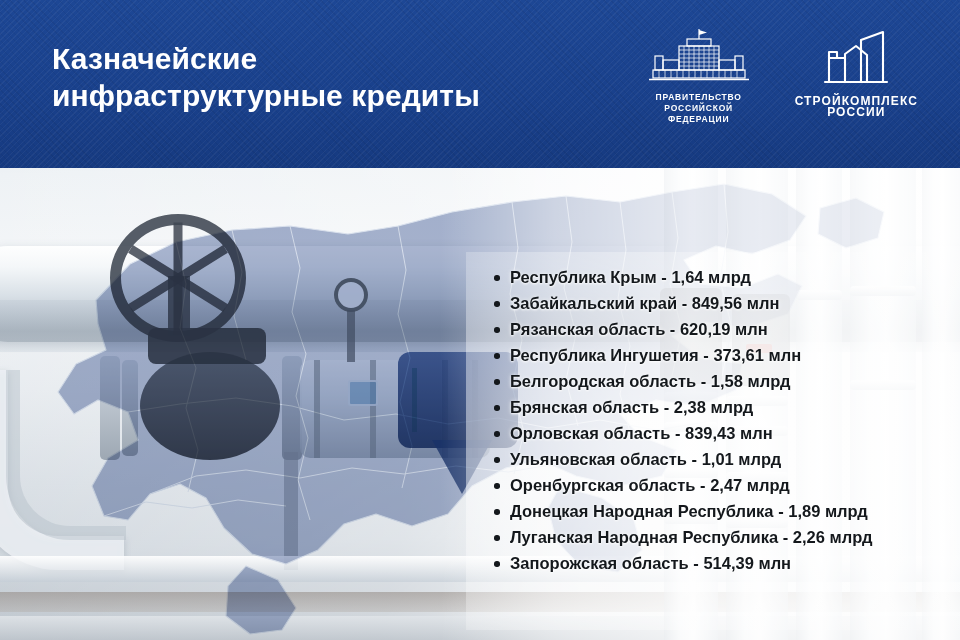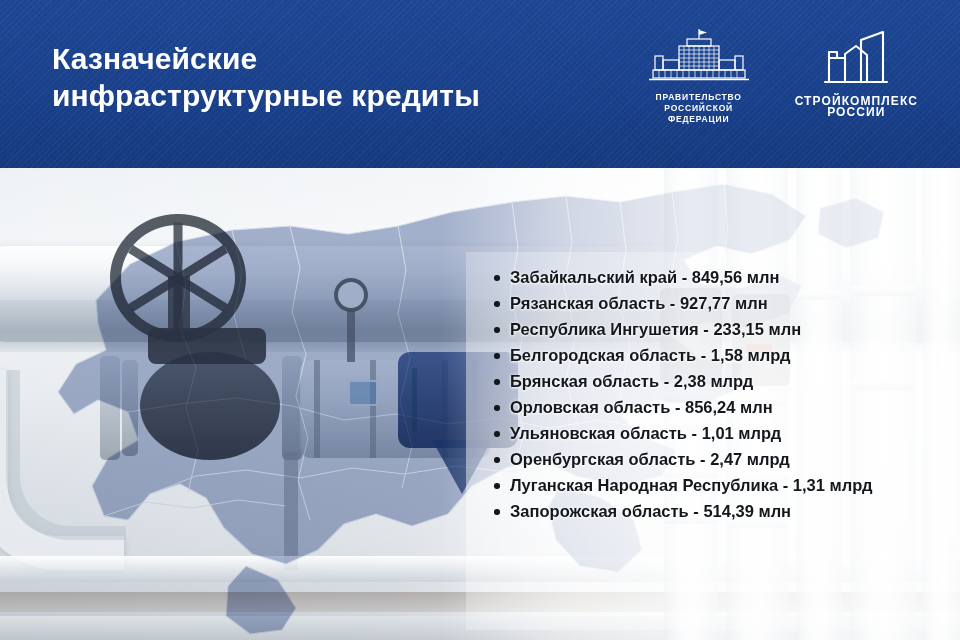--- a/index.html
+++ b/index.html
@@ -603,25 +603,27 @@
         </span>
         <span class="logo-text wide">СТРОЙКОМПЛЕКС
 РОССИИ</span>
       </div>
 
     </div>
   </div>
 
 
   <ul class="list" id="region-list">
+      <li>Республика Крым - 1,64 млрд</li>
       <li>Забайкальский край - 849,56 млн</li>
-      <li>Рязанская область - 927,77 млн</li>
-      <li>Республика Ингушетия - 233,15 млн</li>
+      <li>Рязанская область - 620,19 млн</li>
+      <li>Республика Ингушетия - 373,61 млн</li>
       <li>Белгородская область - 1,58 млрд</li>
       <li>Брянская область - 2,38 млрд</li>
-      <li>Орловская область - 856,24 млн</li>
+      <li>Орловская область - 839,43 млн</li>
       <li>Ульяновская область - 1,01 млрд</li>
       <li>Оренбургская область - 2,47 млрд</li>
-      <li>Луганская Народная Республика - 1,31 млрд</li>
+      <li>Донецкая Народная Республика - 1,89 млрд</li>
+      <li>Луганская Народная Республика - 2,26 млрд</li>
       <li>Запорожская область - 514,39 млн</li>
     </ul>
 
 </div>
 
 </body></html>

